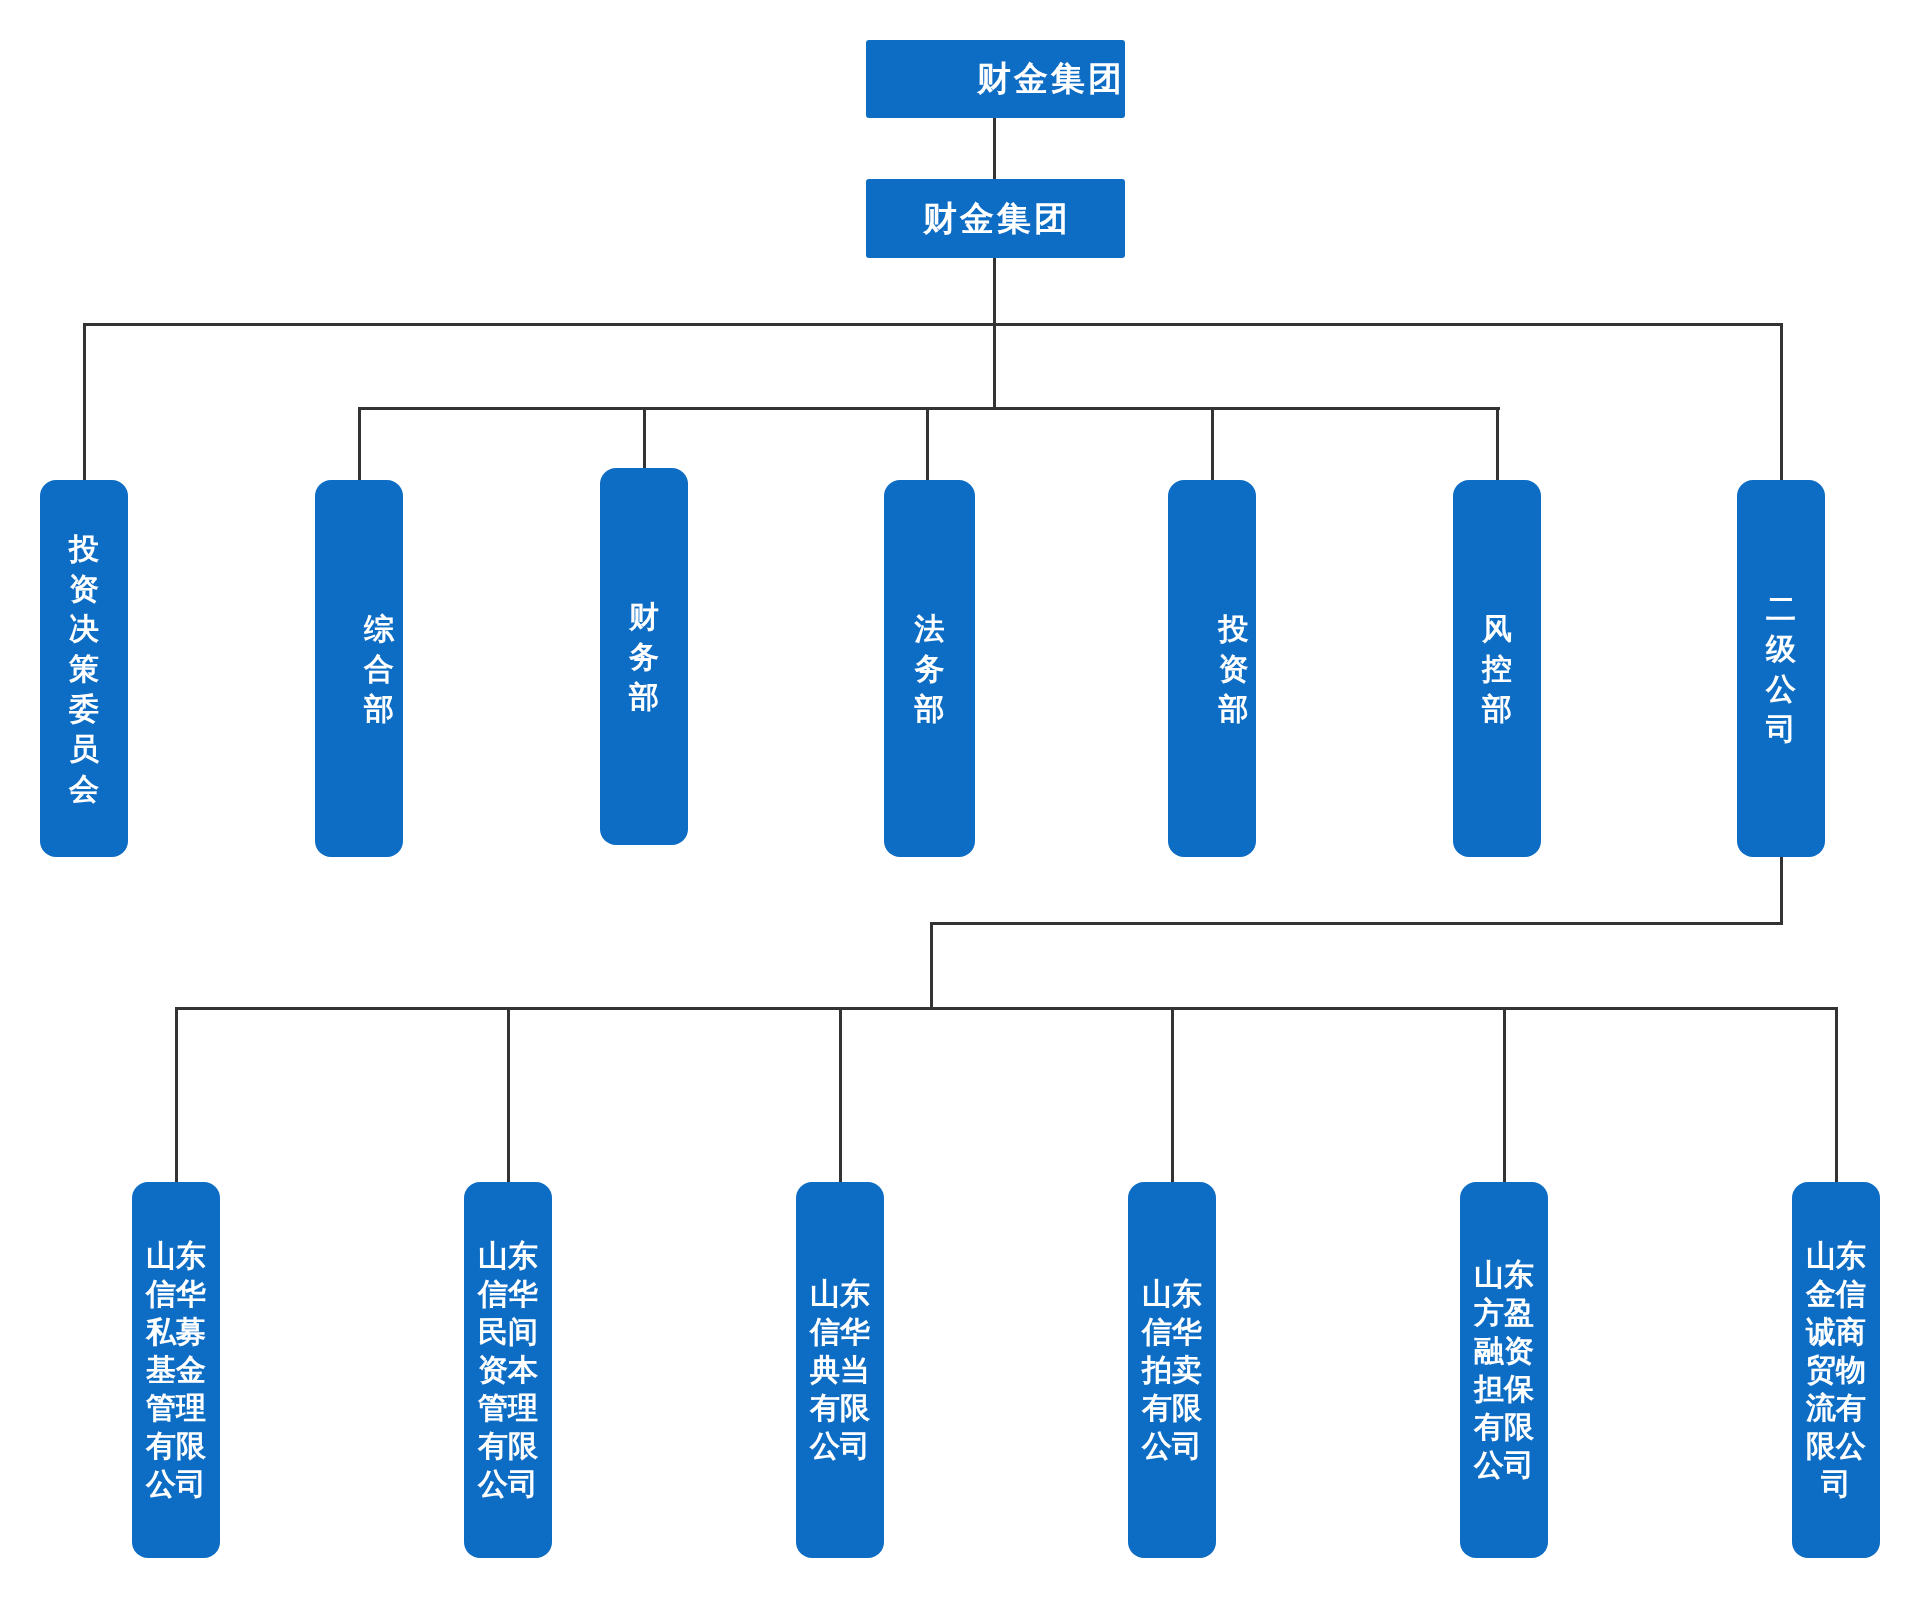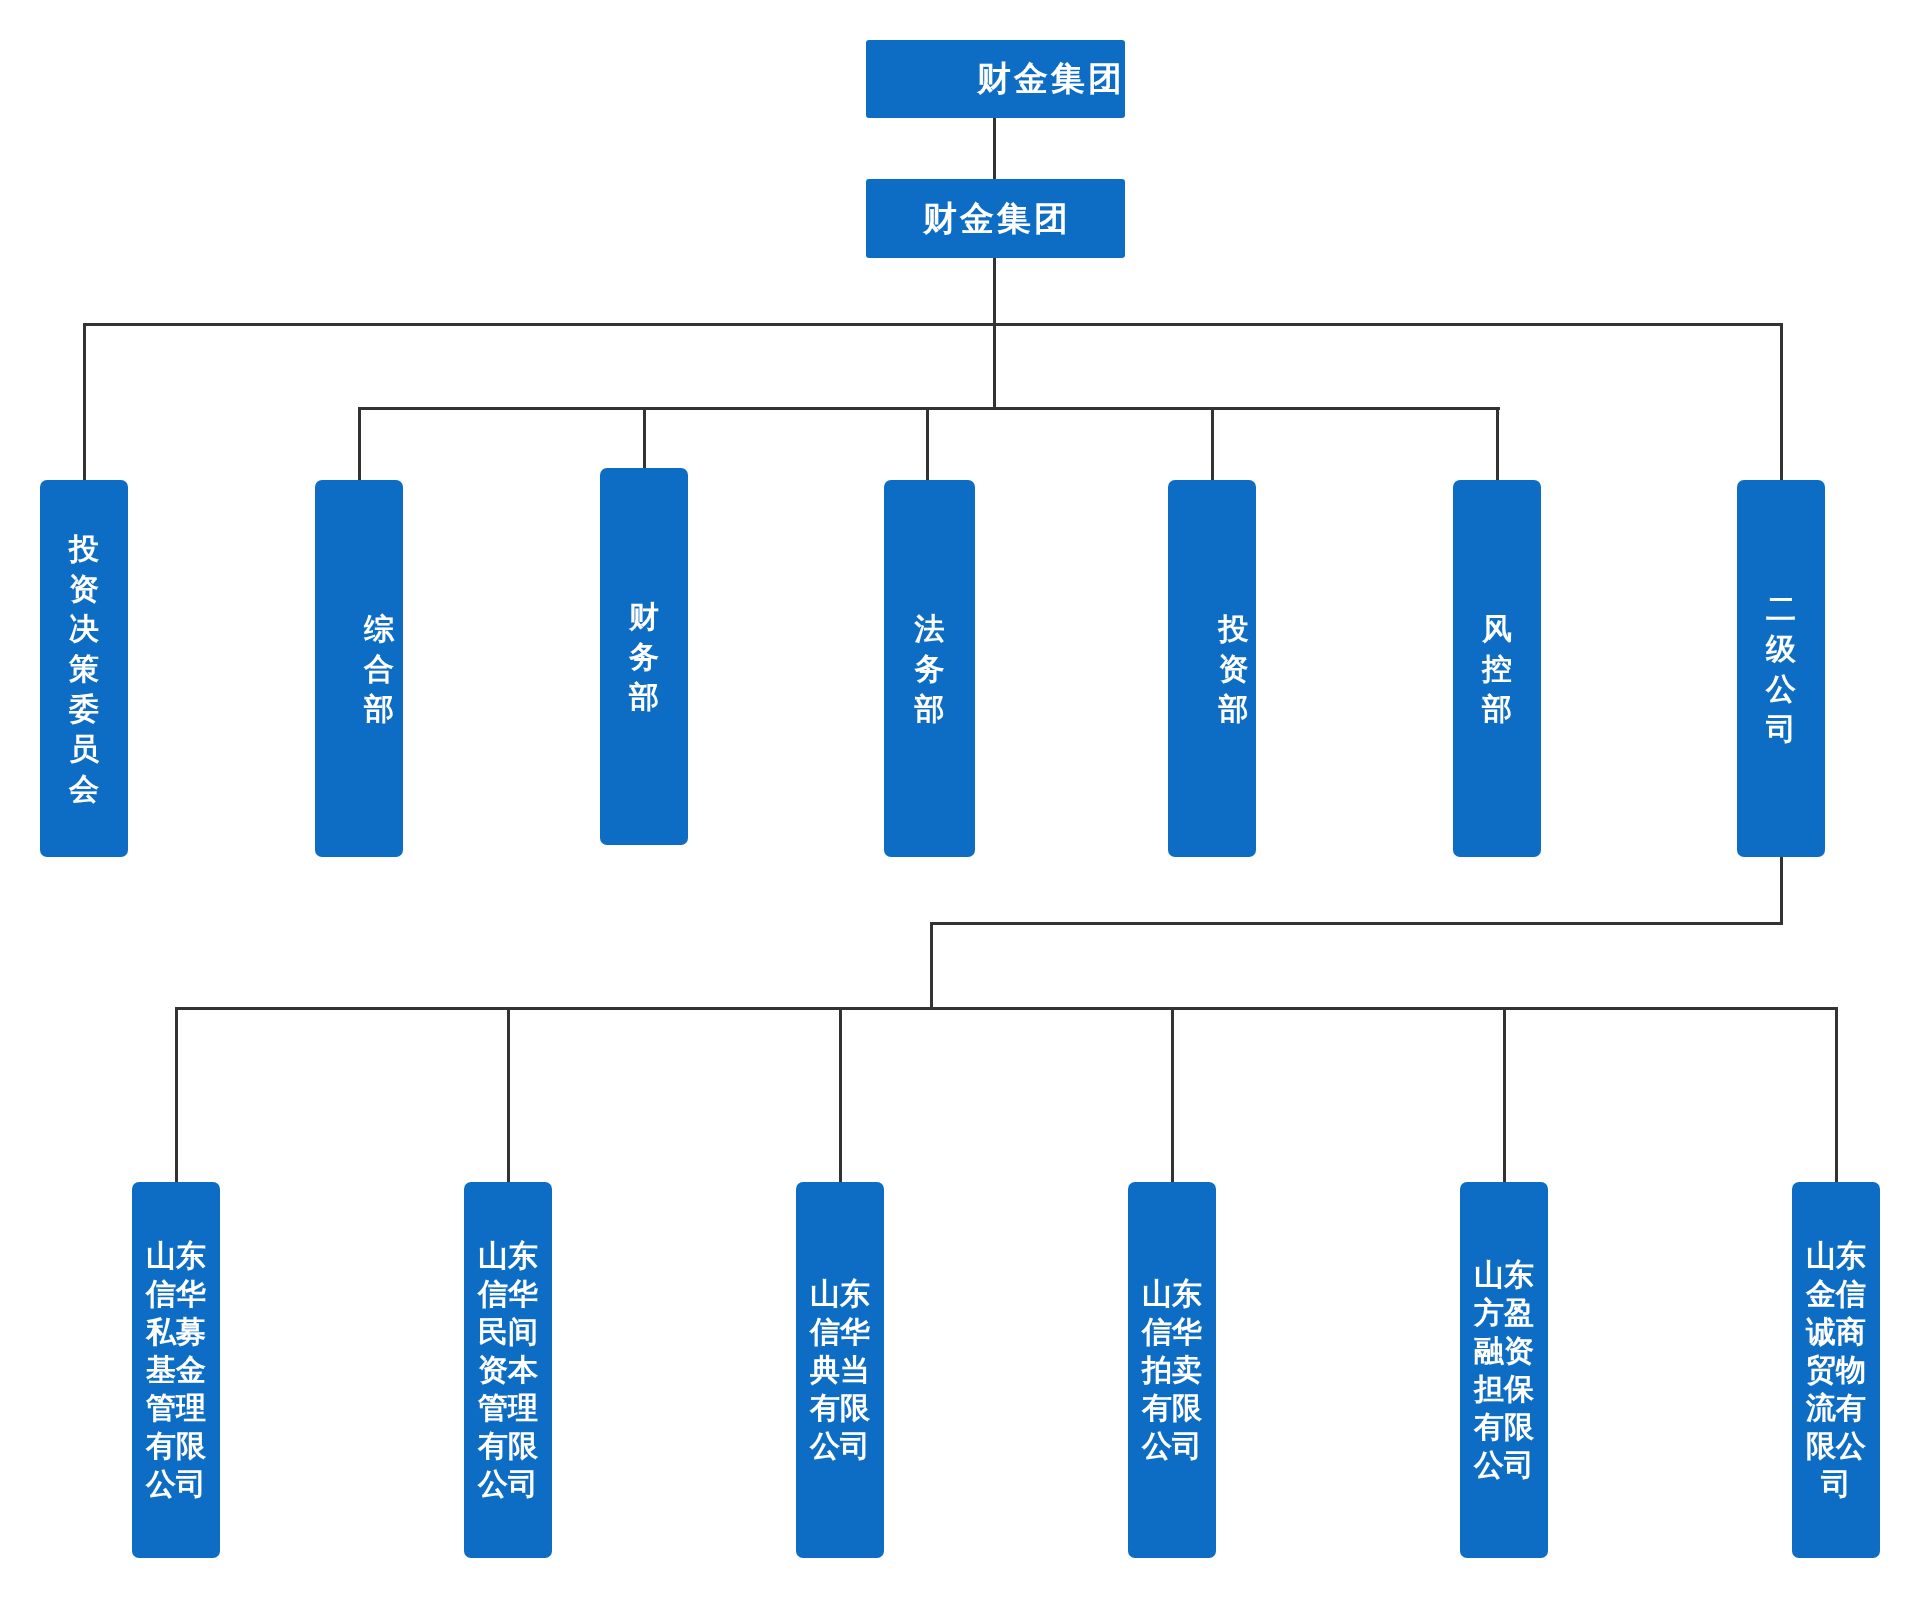--- a/index.html
+++ b/index.html
@@ -16,21 +16,21 @@
     overflow: hidden;
   }
   .node {
     position: absolute;
     background: var(--box-fill, #0d6cc4);
     color: var(--box-text, #ffffff);
     font-weight: 700;
     display: flex;
     align-items: center;
     justify-content: center;
-    border-radius: 7px;
+    border-radius: 16px;
     box-sizing: border-box;
   }
   .node.banner {
     border-radius: 3px;
   }
   .banner .label {
     font-size: 34px;
     letter-spacing: 3px;
     text-indent: 3px;
     white-space: nowrap;

